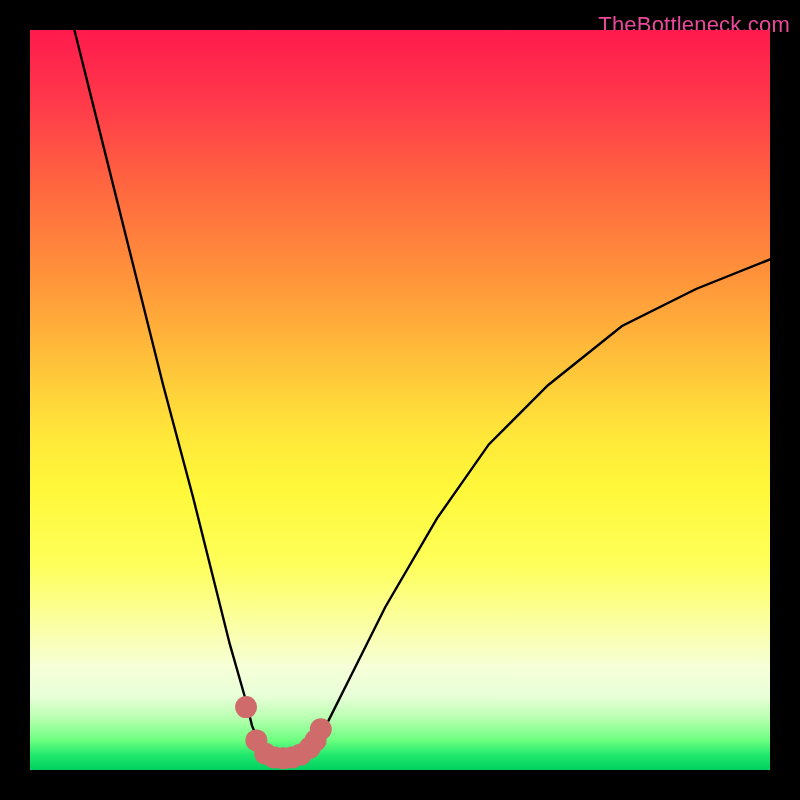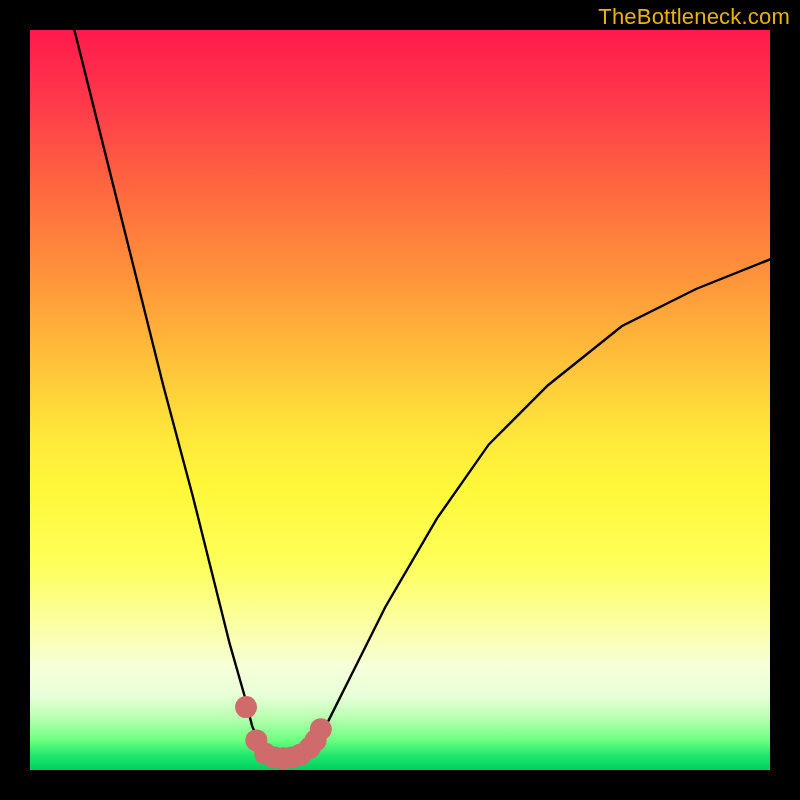--- a/index.html
+++ b/index.html
@@ -39,23 +39,23 @@
       #f6ffd8 86%,
       #e8ffd8 90%,
       #b8ffb0 93%,
       #6cff80 96%,
       #1fe86c 98%,
       #00d060 100%
     );
   }
   .watermark {
     position: absolute;
-    top: 4px;
+    top: 12px;
     right: 10px;
-    color: #eab308;
+    color: #ec4899;
     font-size: 22px;
     font-weight: 500;
     letter-spacing: 0.2px;
     user-select: none;
   }
   svg.curve {
     position: absolute;
     left: 0;
     top: 0;
     width: 740px;

